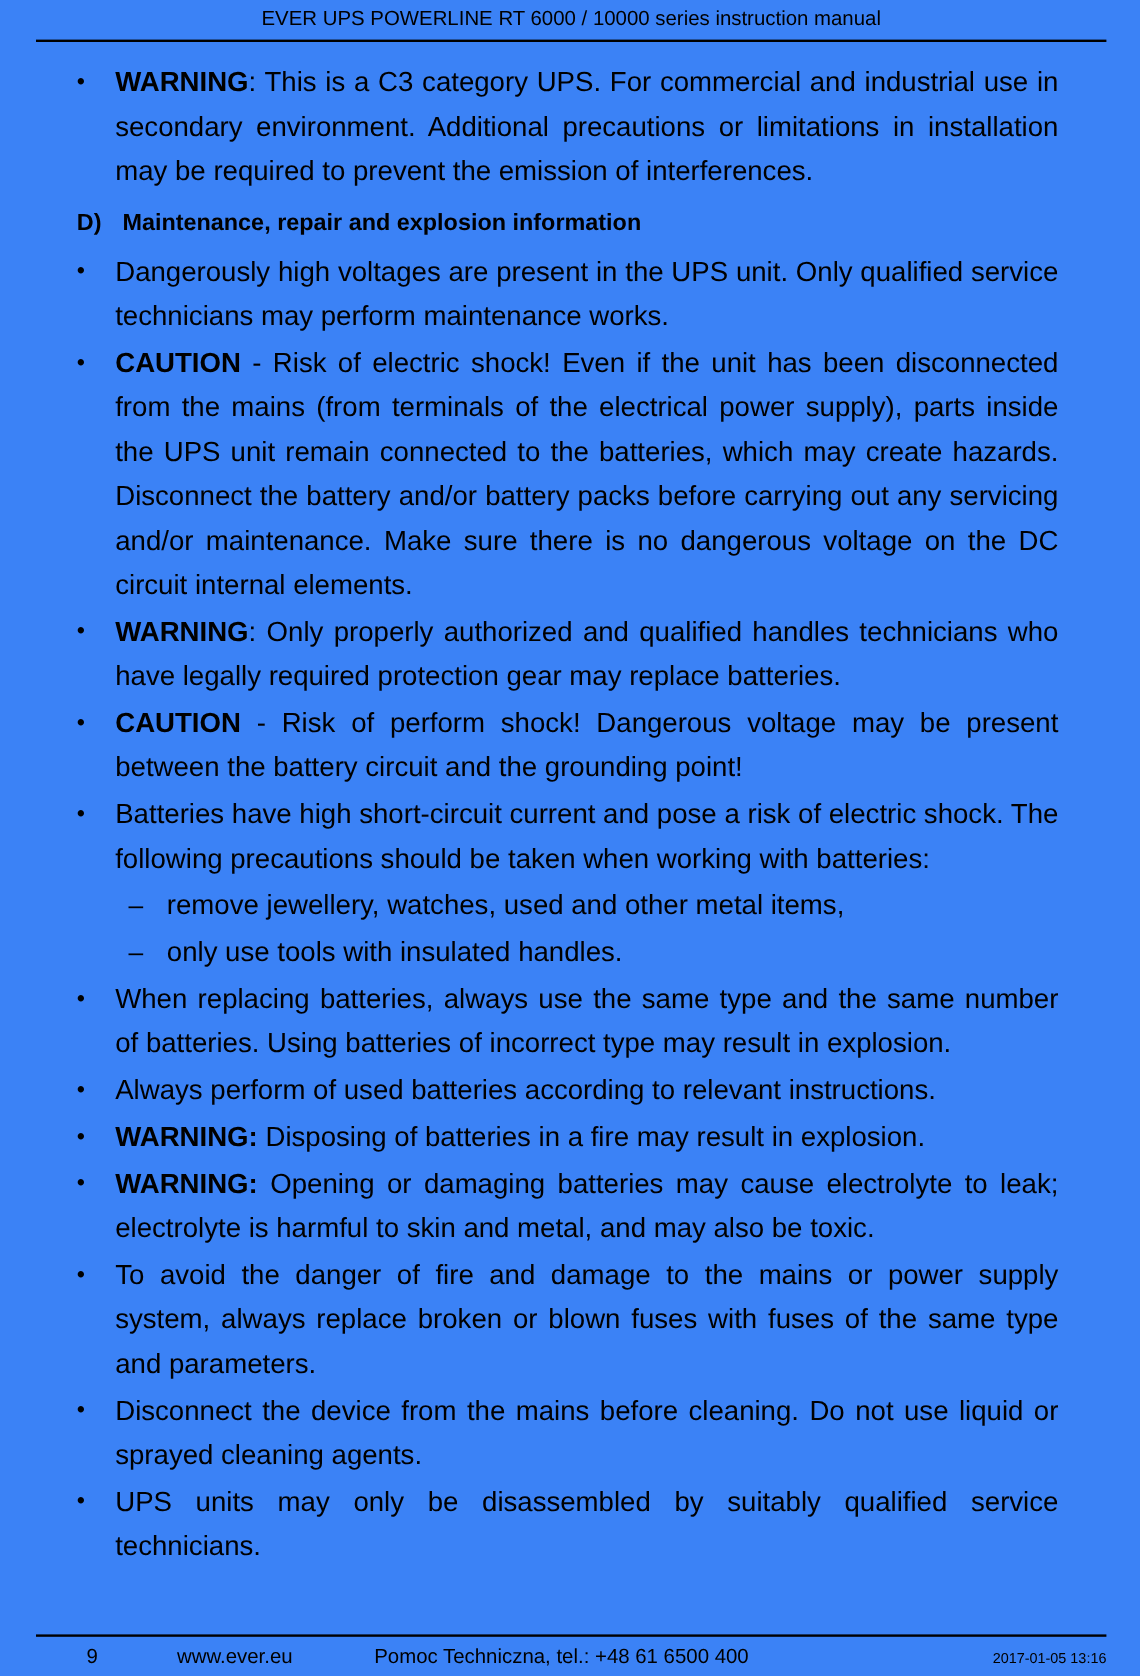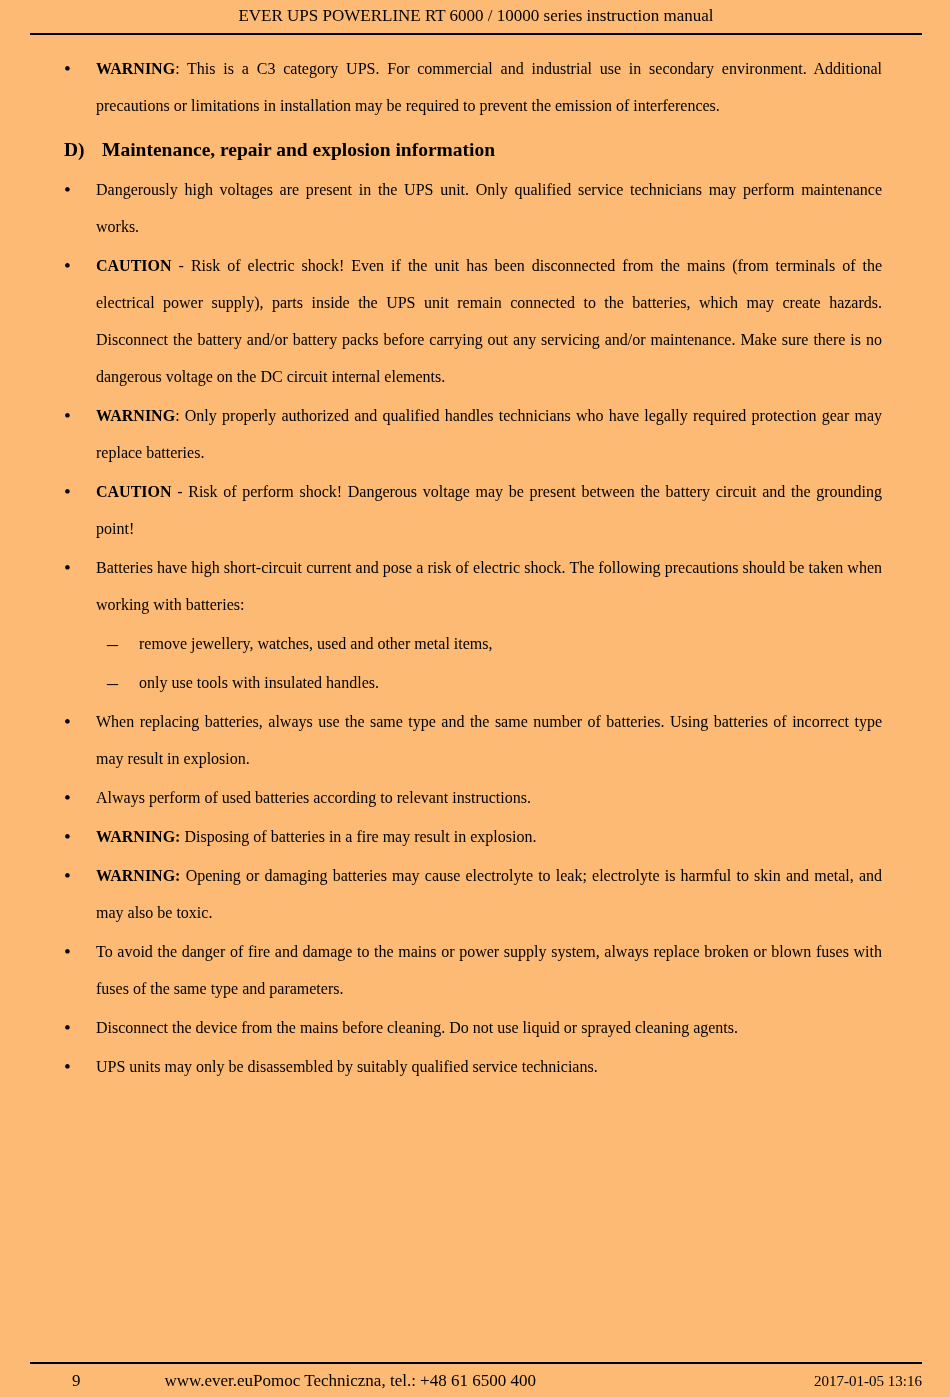--- a/index.html
+++ b/index.html
@@ -2,23 +2,23 @@
 <html><head>
 <meta charset="utf-8">
 <style>
   * { box-sizing: border-box; }
   html, body { margin: 0; padding: 0; background: #ffffff; }
   .page {
     position: relative;
     width: 950px;
     height: 1397px;
     margin: 0 auto;
-    background: #fdba74;
+    background: #3b82f6;
     color: #000000;
-    font-family: Liberation Serif, serif;
+    font-family: Liberation Sans, sans-serif;
     overflow: hidden;
   }
   .header {
     position: absolute;
     top: 0;
     left: 30px;
     right: 28px;
     border-bottom: 2px solid #000;
   }
   .header-title {
@@ -39,21 +39,21 @@
   .marker {
     flex: 0 0 32px;
     width: 32px;
     font-size: 19.5px;
     line-height: 37px;
   }
   .text {
     flex: 1;
     margin: 0;
     text-align: justify;
-    font-size: 16px;
+    font-size: 23px;
     line-height: 37px;
   }
   .section-heading {
     display: flex;
     font-weight: bold;
     font-size: 19.5px;
     line-height: 37px;
     margin: 7px 0 3px 0;
   }
   .section-heading .label {
@@ -73,23 +73,23 @@
     left: 30px;
     right: 28px;
     bottom: 6px;
     border-top: 2px solid #000;
     padding-top: 7px;
     display: flex;
     align-items: baseline;
     font-size: 17px;
   }
   .footer .page-number { margin-left: 42px; }
-  .footer .website { margin-left: 84px; }
-  .footer .support { }
-  .footer .timestamp { margin-left: auto; font-size: 15px; }
+  .footer .website { margin-left: 66px; }
+  .footer .support { margin-left: 68px; }
+  .footer .timestamp { margin-left: auto; font-size: 12px; }
 </style>
 </head>
 <body>
 
 <div class="page">
 
   <div class="header">
     <div class="header-title">EVER UPS POWERLINE RT 6000 / 10000 series instruction manual</div>
   </div>
 

